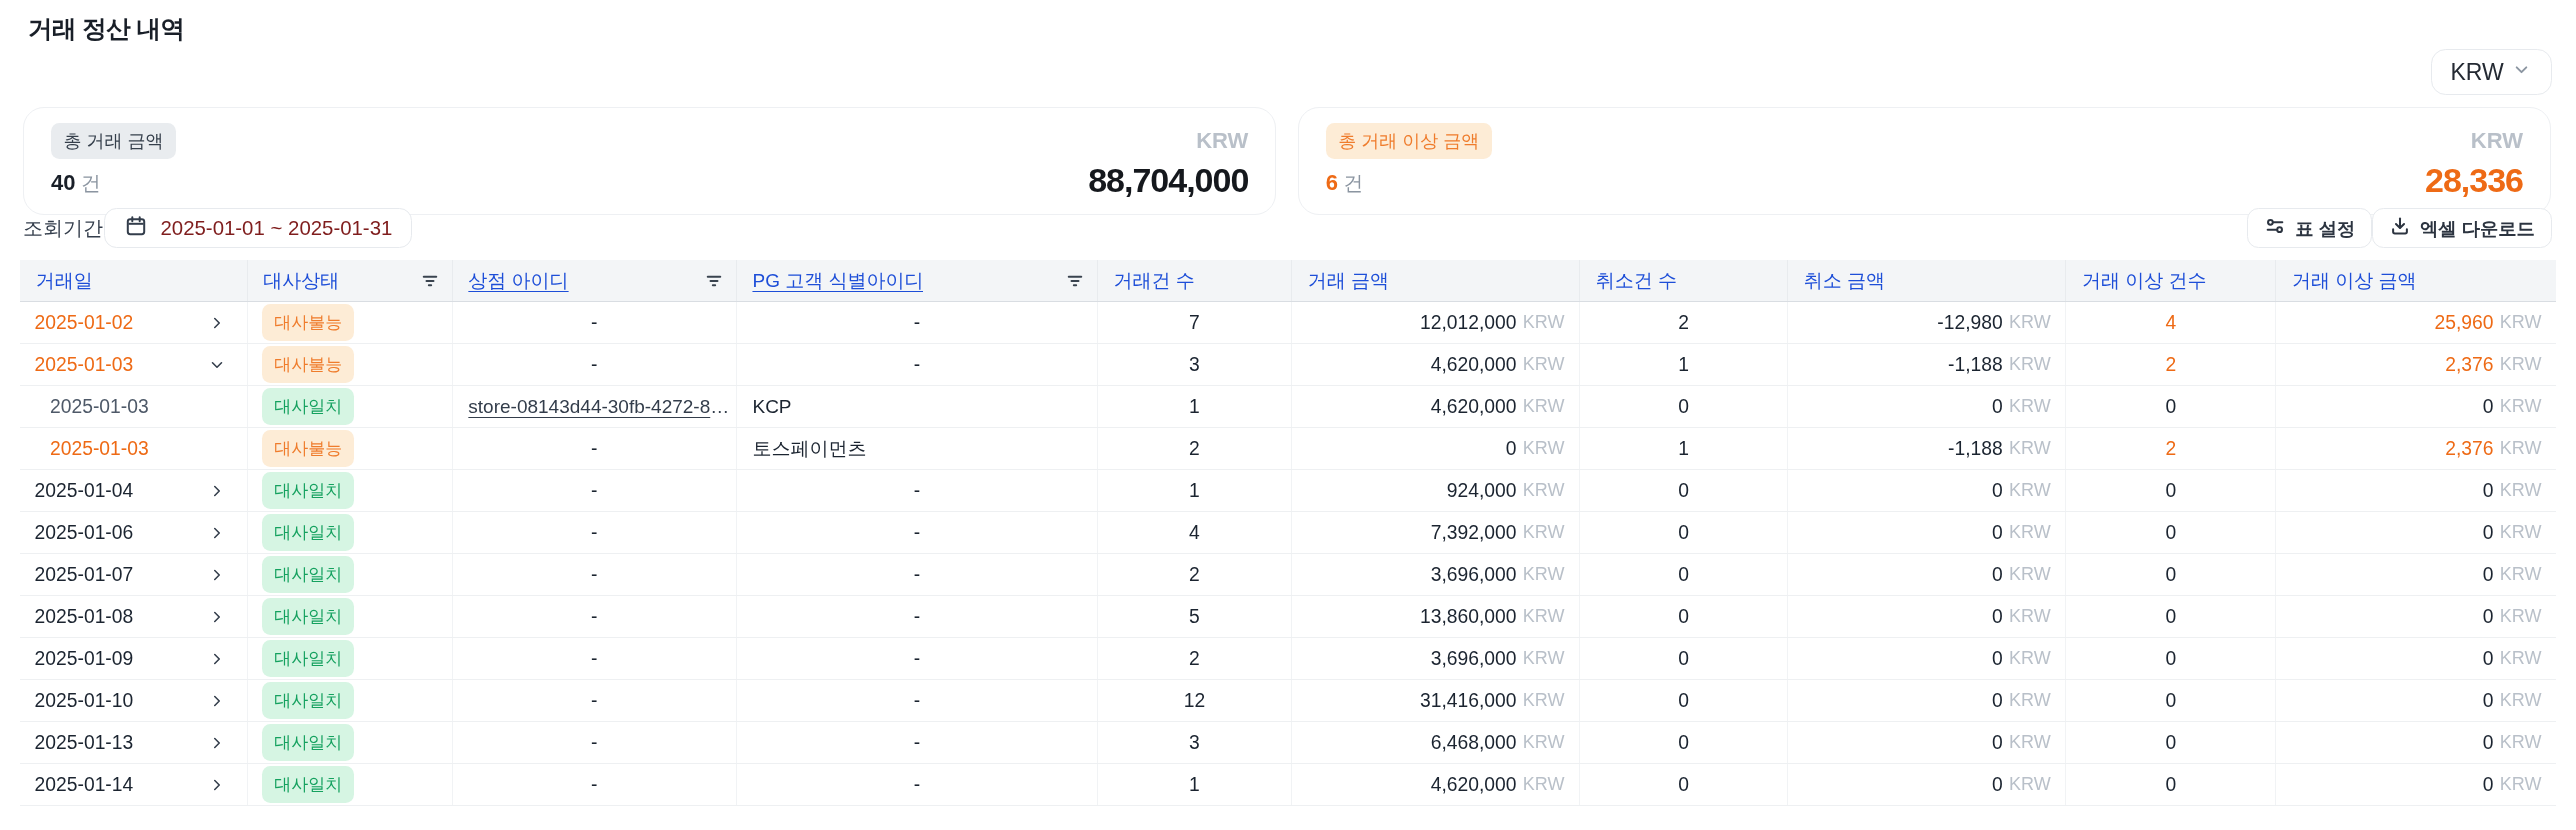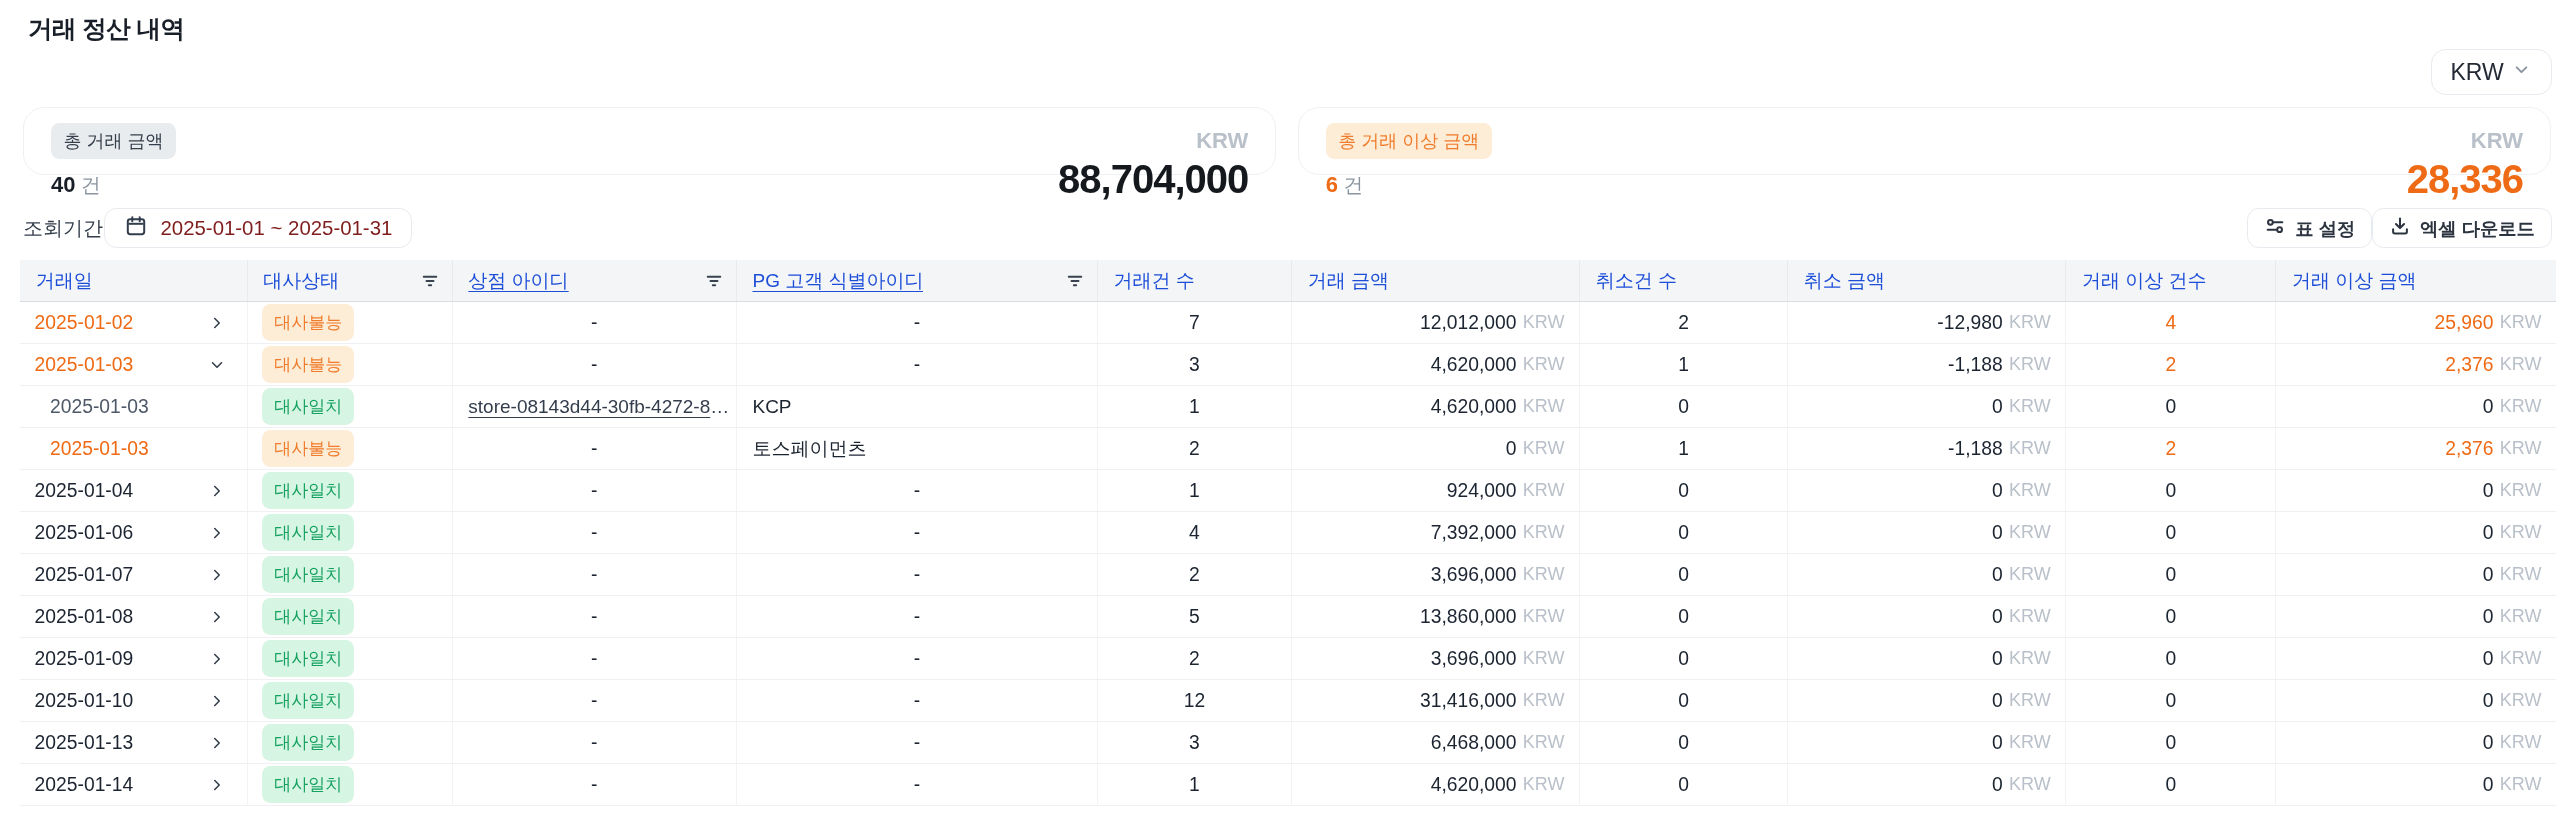--- a/index.html
+++ b/index.html
@@ -16,30 +16,30 @@
   .tab { height:31px; display:flex; align-items:center; padding:0 16.7px; font-size:18.3px;
          font-weight:500; color:#99a2ae; border-radius:9.4px; cursor:pointer; white-space:nowrap; }
   .tab.active { background:#fff; color:#191f28; font-weight:600; box-shadow:0 1.6px 6.3px rgba(0,0,0,.08); }
   .currency-select {
     position:absolute; top:49px; right:24.5px; width:121px; height:46px; border:1.6px solid #e7eaee;
     border-radius:14.6px; box-sizing:border-box; display:flex; align-items:center; justify-content:space-between;
     padding:0 19px; font-size:23px; font-weight:500; color:#242a33; background:#fff; cursor:pointer;
   }
   
   .cards { position:absolute; left:23px; top:107px; width:2528px; display:flex; gap:21.4px; }
-  .card { flex:1; height:68px; border:1.6px solid #eef0f3; border-radius:21px; box-sizing:border-box;
+  .card { flex:1; height:108px; border:1.6px solid #eef0f3; border-radius:21px; box-sizing:border-box;
           padding:14.6px 27px 16.7px; display:flex; flex-direction:column; justify-content:space-between; background:#fff; }
   .card-row { display:flex; justify-content:space-between; align-items:center; }
   .badge-chip { font-size:18px; padding:6.3px 12.5px; border-radius:8.4px; background:#e9ecef; color:#353f4b; font-weight:500; }
   .card.warning .badge-chip { background:#fdecd6; color:#ef7c2c; }
   .krw-label { font-size:22px; color:#b9c0c9; font-weight:600; }
   .count-line { font-size:22px; font-weight:700; color:#191f28; display:flex; align-items:baseline; gap:5.2px; }
   .count-unit { font-size:20px; font-weight:400; color:#8b95a1; }
   .card.warning .count-num { color:#ee6a15; }
-  .amount { font-size:40px; font-weight:700; letter-spacing:-1px; color:#15181d; line-height:1; }
+  .amount { font-size:34px; font-weight:700; letter-spacing:-1px; color:#15181d; line-height:1; }
   .card.warning .amount { color:#ee6a15; }
   
   .period-label { position:absolute; left:23px; top:208px; height:40px; display:flex; align-items:center; font-size:20px; color:#333d4b; }
   .date-range { position:absolute; left:104px; top:208px; height:40px; border:1.6px solid #e7eaee; border-radius:12.5px;
                 display:flex; align-items:center; gap:12.5px; padding:0 19px; font-size:20.4px; color:#7f1d1d;
                 box-sizing:border-box; background:#fff; cursor:pointer; white-space:nowrap; }
   .toolbar { position:absolute; right:24.5px; top:208px; display:flex; gap:0;text-align:right; }
   .tool-btn { height:40px; border:1.6px solid #e7eaee; border-radius:11.5px; display:flex; align-items:center; gap:9.4px;
               padding:0 15.7px; font-size:18.3px; font-weight:600; color:#2c3440; background:#fff; box-sizing:border-box;
               cursor:pointer; white-space:nowrap; }

